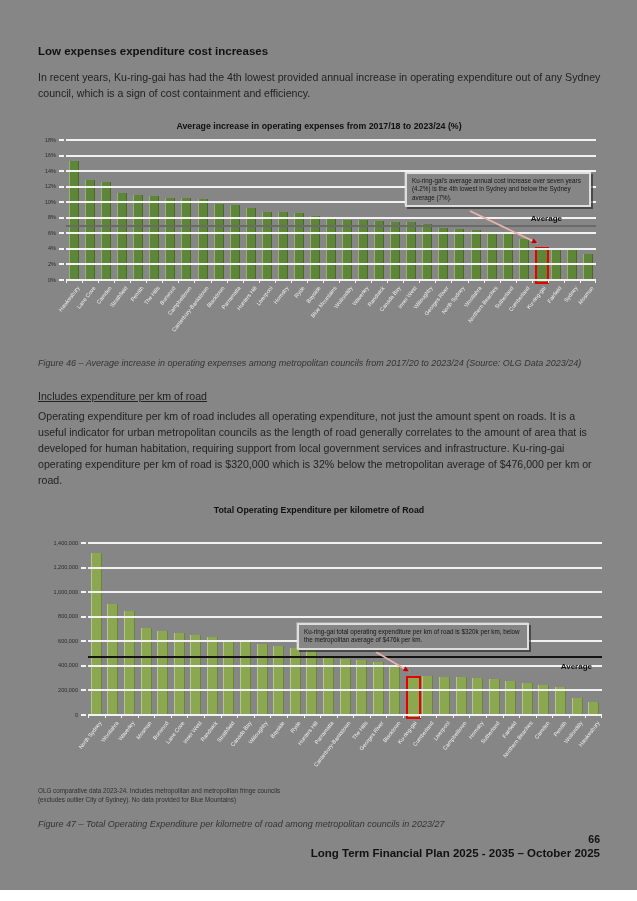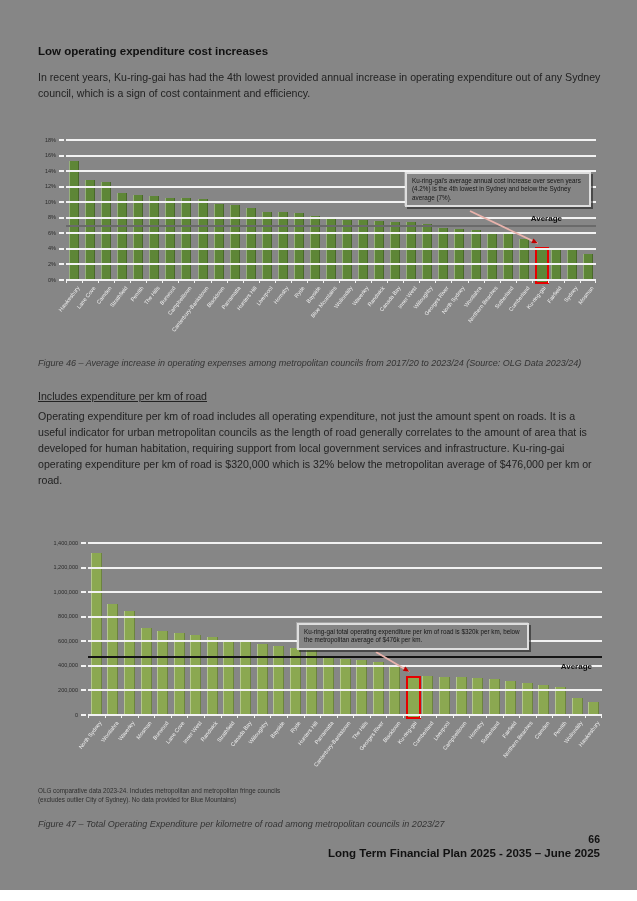--- a/index.html
+++ b/index.html
@@ -42,24 +42,25 @@
   .callout{position:absolute;background:#868686;border:2px solid #dedede;
            box-shadow:2px 2px 0 rgba(40,40,40,.65), -1px -1px 0 rgba(255,255,255,.25);
            font-size:6.3px;line-height:1.32;color:#161616;padding:3px 5px;z-index:6;}
   .callout1{left:367px;top:54px;width:172px;}
   .callout2{left:259px;top:118px;width:218px;}
   .arrow-svg{position:absolute;left:0;top:0;z-index:5;pointer-events:none;}
 </style>
 </head>
 <body>
 
-<div class="abs h1">Low operating expenditure cost increases</div>
+<div class="abs h1">Low expenses expenditure cost increases</div>
 <div class="abs para p1">In recent years, Ku-ring-gai has had the 4th lowest provided annual increase in operating expenditure out of any Sydney council, which is a sign of cost containment and efficiency.</div>
 
 <div id="chart1" class="chart">
+  <div class="c-title t1">Average increase in operating expenses from 2017/18 to 2023/24 (%)</div>
   <div class="callout callout1">Ku-ring-gai's average annual cost increase over seven years (4.2%) is the 4th lowest in Sydney and below the Sydney average (7%).</div>
   <div class="avg-label avg1">Average</div>
 <div class="gridline" style="left: 28px; width: 530px; top: 161px;"></div>
     <div class="ytick" style="left: 21px; top: 161px;"></div>
     <div class="ylab" style="left: 0px; width: 18px; top: 158.5px;">0%</div>
     <div class="gridline" style="left: 28px; width: 530px; top: 145.444px;"></div>
     <div class="ytick" style="left: 21px; top: 145.444px;"></div>
     <div class="ylab" style="left: 0px; width: 18px; top: 142.944px;">2%</div>
     <div class="gridline" style="left: 28px; width: 530px; top: 129.889px;"></div>
     <div class="ytick" style="left: 21px; top: 129.889px;"></div>
@@ -190,20 +191,21 @@
       <line x1="432" y1="93" x2="499.78787878787887" y2="125.33333333333331" stroke="#e9b3ac" stroke-width="1.8"></line>
       <polygon points="0,0 -6,-2.6 -6,2.6" fill="#c00000" transform="translate(499.78787878787887,125.33333333333331) rotate(25.500119630381246)"></polygon>
     </svg>
   </div>
 
 <div class="abs caption cap46">Figure 46 – Average increase in operating expenses among metropolitan councils from 2017/20 to 2023/24 (Source: OLG Data 2023/24)</div>
 <div class="abs h2">Includes expenditure per km of road</div>
 <div class="abs para p2">Operating expenditure per km of road includes all operating expenditure, not just the amount spent on roads. It is a useful indicator for urban metropolitan councils as the length of road generally correlates to the amount of area that is developed for human habitation, requiring support from local government services and infrastructure. Ku-ring-gai operating expenditure per km of road is $320,000 which is 32% below the metropolitan average of $476,000 per km or road.</div>
 
 <div id="chart2" class="chart">
+  <div class="c-title t2a">Total Operating Expenditure per kilometre of Road</div>
   <div class="callout callout2">Ku-ring-gai total operating expenditure per km of road is $320k per km, below the metropolitan average of $476k per km.</div>
   <div class="avg-label avg2">Average</div>
 <div class="gridline" style="left: 50px; width: 514px; top: 209px;"></div>
     <div class="ytick" style="left: 43px; top: 209px;"></div>
     <div class="ylab" style="left: 0px; width: 40px; top: 206.5px;">0</div>
     <div class="gridline" style="left: 50px; width: 514px; top: 184.429px;"></div>
     <div class="ytick" style="left: 43px; top: 184.429px;"></div>
     <div class="ylab" style="left: 0px; width: 40px; top: 181.929px;">200,000</div>
     <div class="gridline" style="left: 50px; width: 514px; top: 159.857px;"></div>
     <div class="ytick" style="left: 43px; top: 159.857px;"></div>
@@ -320,14 +322,14 @@
     <div class="avgline" style="left: 50px; width: 514px; top: 150.52px; height: 2px; background: rgb(20, 20, 20);"></div>
     <svg class="arrow-svg" width="562" height="282">
       <line x1="338" y1="147" x2="371.32258064516134" y2="166.68571428571428" stroke="#e9b3ac" stroke-width="1.8"></line>
       <polygon points="0,0 -6,-2.6 -6,2.6" fill="#c00000" transform="translate(371.32258064516134,166.68571428571428) rotate(30.572979784743673)"></polygon>
     </svg>
   </div>
 
 <div class="abs note">OLG comparative data 2023-24. Includes metropolitan and metropolitan fringe councils (excludes outlier City of Sydney). No data provided for Blue Mountains)</div>
 <div class="abs caption cap47">Figure 47 – Total Operating Expenditure per kilometre of road among metropolitan councils in 2023/27</div>
 <div class="abs pageno">66</div>
-<div class="abs footer">Long Term Financial Plan 2025 - 2035 – June 2025</div>
+<div class="abs footer">Long Term Financial Plan 2025 - 2035 – October 2025</div>
 <div class="abs bottom-strip"></div>
 
 </body></html>

